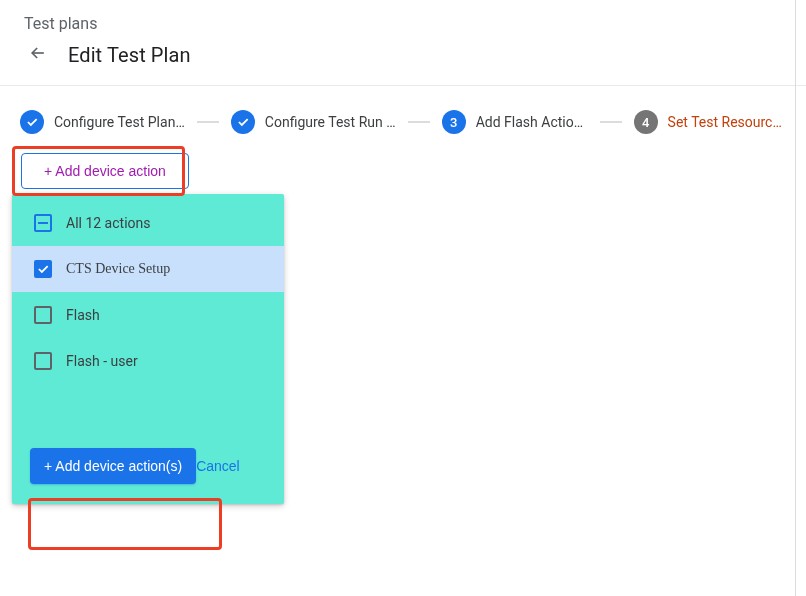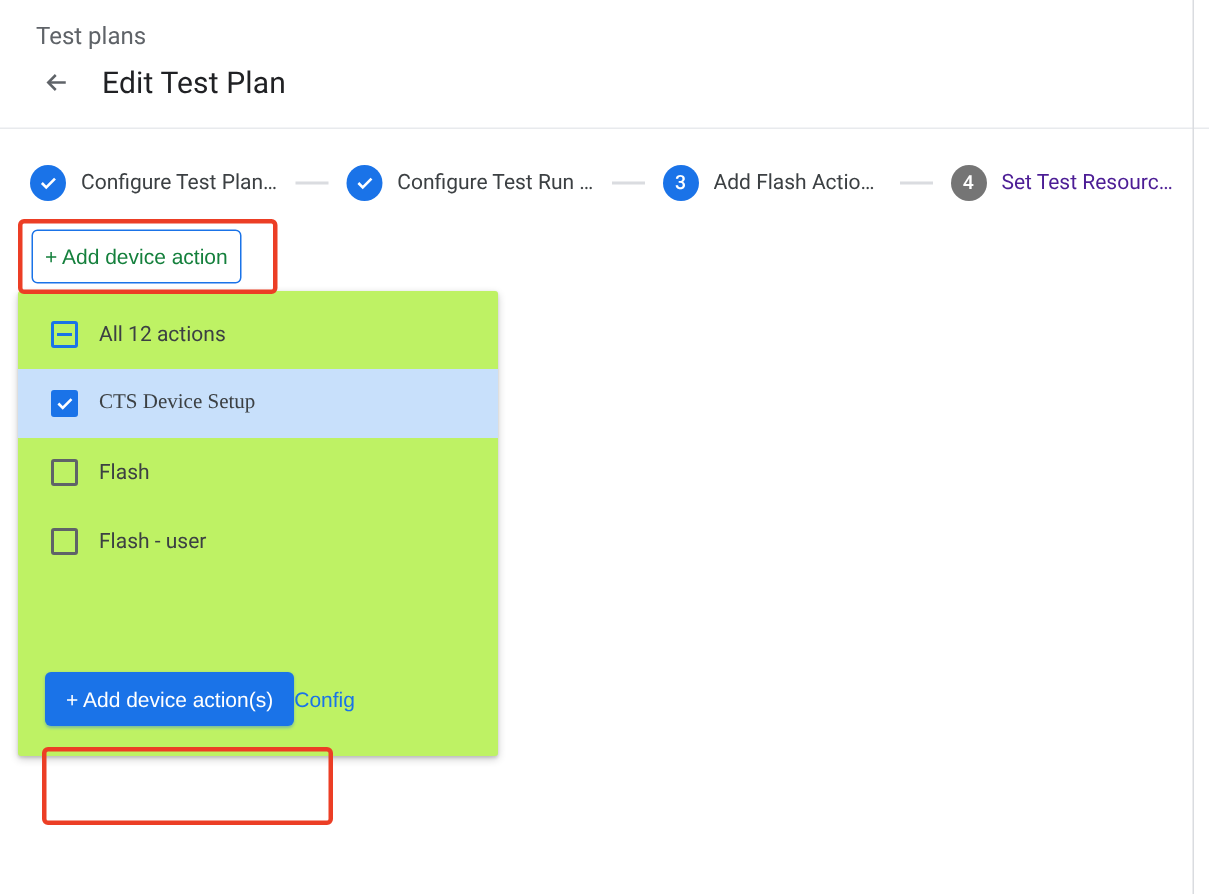--- a/index.html
+++ b/index.html
@@ -24,21 +24,21 @@
   .header {
     padding: 14px 24px 18px 24px;
   }
   .breadcrumb {
     font-size: 16px;
     color: #5f6368;
     margin-bottom: 10px;
   }
   .title-row {
     display: flex;
-    align-items: center;
+    align-items: flex-start;
     gap: 20px;
     margin-left: 4px;
   }
   .back-arrow {
     width: 20px;
     height: 20px;
     cursor: pointer;
     color: #5f6368;
   }
   .page-title {
@@ -81,21 +81,21 @@
   .step-circle.pending { background: #757575; }
   .step-circle svg { width: 14px; height: 14px; }
   .step-label {
     font-size: 14px;
     color: #3c4043;
     white-space: nowrap;
     overflow: hidden;
     text-overflow: ellipsis;
     max-width: 132px;
   }
-  .step-label.muted { color: #4c1d95; }
+  .step-label.muted { color: #c2410c; }
   .step-connector {
     width: 22px;
     height: 1.5px;
     background: #dadce0;
     margin: 0 12px;
     flex-shrink: 0;
   }
   .content {
     position: relative;
     padding: 0 12px;
@@ -114,38 +114,38 @@
     height: 50px;
   }
   .highlight-bottom {
     left: 28px;
     top: 352px;
     width: 194px;
     height: 52px;
   }
   .outlined-btn {
     border: 1px solid #1a73e8;
-    color: #15803d;
+    color: #a21caf;
     background: #fff;
     border-radius: 4px;
     height: 36px;
-    padding: 0 8px;
+    padding: 0 22px;
     font-size: 14px;
     cursor: pointer;
     display: inline-flex;
     align-items: center;
     margin-left: 9px;
     margin-top: 7px;
   }
   .dropdown-panel {
     position: absolute;
     left: 12px;
     top: 48px;
-    width: 320px;
-    background: #bef264;
+    width: 272px;
+    background: #5eead4;
     box-shadow: 0 2px 6px rgba(0,0,0,0.2), 0 1px 2px rgba(0,0,0,0.12);
     border-radius: 2px;
     z-index: 10;
   }
   .option-list {
     padding: 6px 0 0 0;
     max-height: 292px;
     overflow-y: auto;
     position: relative;
   }
@@ -299,17 +299,17 @@
         <span class="cb unchecked"></span>
         <span>Flash - user</span>
       </div>
 
       <div class="option" style="visibility:hidden;height:46px;"></div>
 
     </div>
 
     <div class="panel-actions">
       <button class="filled-btn">+ Add device action(s)</button>
-      <button class="text-btn">Config</button>
+      <button class="text-btn">Cancel</button>
     </div>
   </div>
 
 </div>
 
 </body></html>

